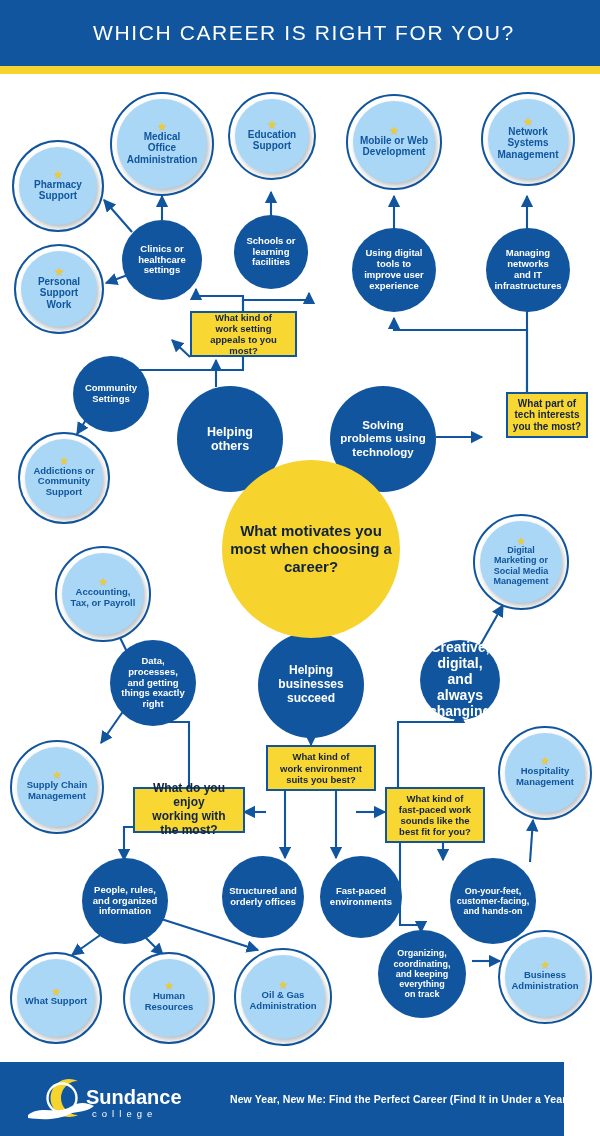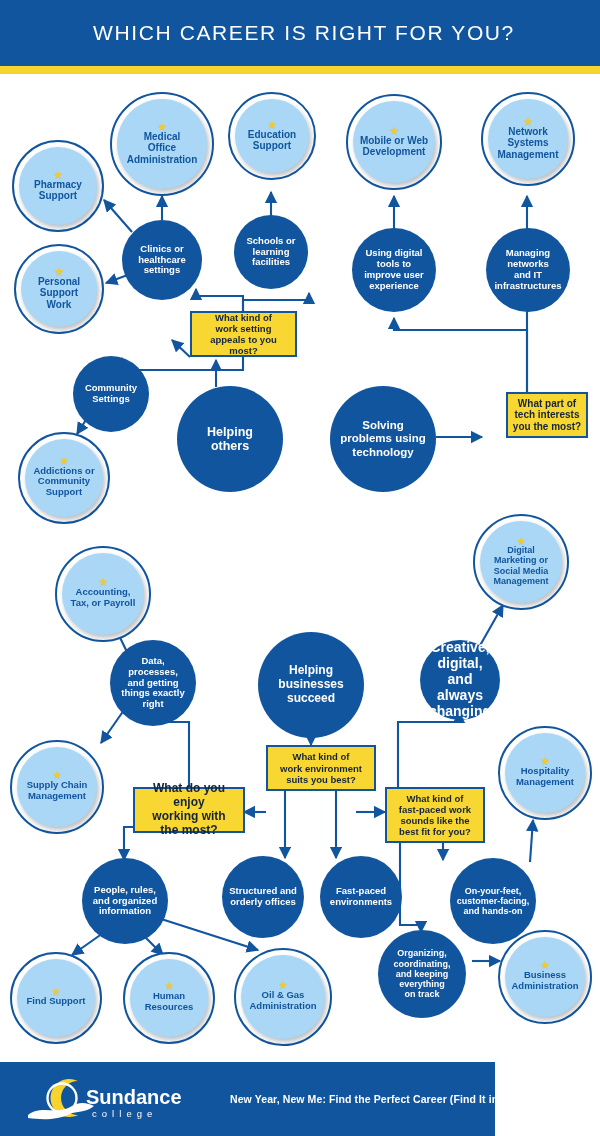--- a/index.html
+++ b/index.html
@@ -73,21 +73,21 @@
   
   .hub {
     position:absolute; border-radius:50%;
     background:#f6d32d; color:#10233b;
     display:flex; align-items:center; justify-content:center;
     text-align:center; font-weight:bold; line-height:1.22;
   }
 
   
   .ftr {
-    position:absolute; left:0; top:1062px; width:495px; height:74px;
+    position:absolute; left:0; top:1062px; width:564px; height:74px;
     background:#11559e;
   }
   .logo { position:absolute; left:26px; top:13px; width:168px; height:48px; }
   .ftr-tag {
     position:absolute; left:200px; top:0; width:400px; height:74px;
     display:flex; align-items:center; justify-content:center;
     color:#ffffff; font-size:10.5px; font-weight:bold; text-align:center;
     letter-spacing:0.1px;
   }
 </style>
@@ -241,21 +241,21 @@
   <div class="node c-prog" style="left:498px;top:726px;width:94px;height:94px;font-size:9.5px;">
     <div class="inner">
       <span class="star">★</span>
       <span class="lbl">Hospitality<br>Management</span>
     </div>
   </div>
 
   <div class="node c-prog" style="left:10px;top:952px;width:92px;height:92px;font-size:9.5px;">
     <div class="inner">
       <span class="star">★</span>
-      <span class="lbl">Find Support</span>
+      <span class="lbl">What Support</span>
     </div>
   </div>
 
   <div class="node c-prog" style="left:123px;top:952px;width:92px;height:92px;font-size:9.5px;">
     <div class="inner">
       <span class="star">★</span>
       <span class="lbl">Human<br>Resources</span>
     </div>
   </div>
 
@@ -326,20 +326,23 @@
   </div>
 
   <div class="node c-dark" style="left:330px;top:386px;width:106px;height:106px;font-size:11.5px;">
     <span>Solving<br>problems using<br>technology</span>
   </div>
 
   <div class="node c-dark" style="left:258px;top:632px;width:106px;height:106px;font-size:12px;">
     <span>Helping<br>businesses<br>succeed</span>
   </div>
 
+  <div class="hub" style="left:222px;top:460px;width:178px;height:178px;font-size:15px;">
+    <span>What motivates you most when choosing a career?</span>
+  </div>
 
   <div class="node q-box" style="left:190px;top:311px;width:107px;height:46px;font-size:9.5px;">
     <span>What kind of<br>work setting<br>appeals to you<br>most?</span>
   </div>
 
   <div class="node q-box" style="left:482px;top:392px;width:82px;height:46px;font-size:10px;margin-left:24px;">
     <span>What part of<br>tech interests<br>you the most?</span>
   </div>
 
   <div class="node q-box" style="left:266px;top:745px;width:110px;height:46px;font-size:9.5px;">

